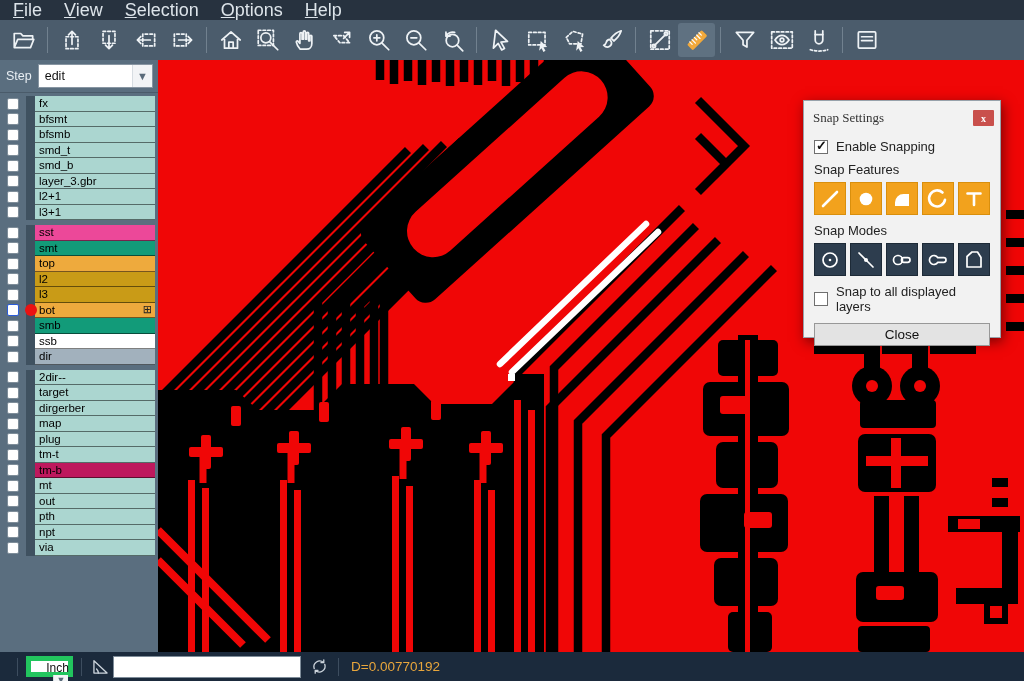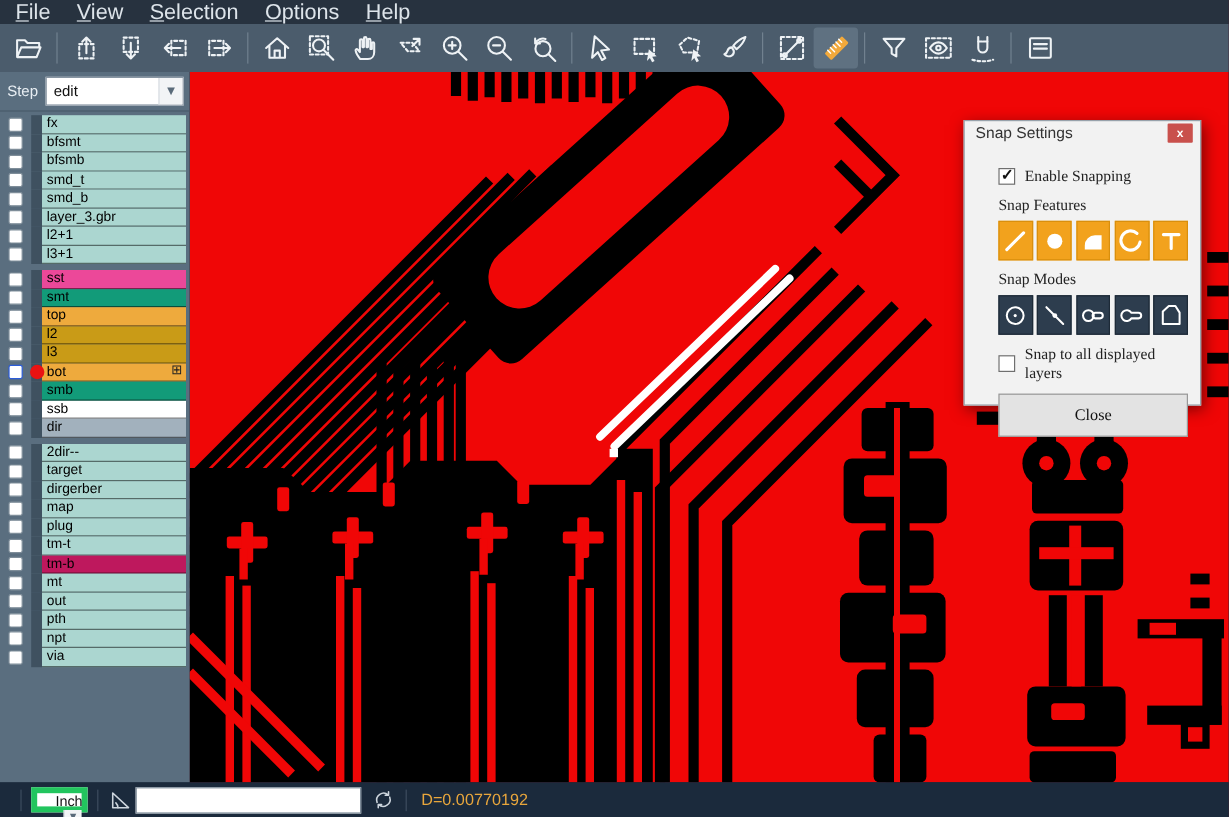--- a/index.html
+++ b/index.html
@@ -42,34 +42,34 @@
     padding:8px 0 0 8px; color:#fff; font-size:13.5px; line-height:1.55; }
 
   
   .canvas-wrap { position:absolute; left:158px; top:60px; width:866px; height:592px; z-index:1; }
   .canvas-wrap svg { display:block; }
 
   
   .dialog { position:absolute; left:803px; top:100px; width:198px; height:238px;
     background:#f2f2f2; border:1px solid #98a2ab; box-shadow:2px 4px 12px rgba(0,0,0,.5);
     z-index:10; color:#222; font-size:13px; }
-  .dlg-title { height:25px; display:flex; align-items:flex-start; padding:2px 6px 0 9px; }
+  .dlg-title { height:25px; display:flex; align-items:flex-end; padding:2px 6px 0 9px;font-family:Liberation Serif, serif; }
   .dlg-title-text { font-size:13px; color:#333; }
   .dlg-close { margin-left:auto; width:21px; height:16px; background:#c9504c; color:#fff;
     font-size:10px; font-weight:bold; display:flex; align-items:center; justify-content:center; border-radius:1px; }
-  .dlg-body { padding:5px 10px 0 28px;font-family:Liberation Serif, serif; }
+  .dlg-body { padding:5px 10px 0 10px; }
   .chk-row { display:flex; align-items:center; gap:8px; margin:8px 0 4px; }
   .chk { width:14px; height:14px; background:#fff; border:1px solid #6f6f6f; position:relative; flex:none; }
   .chk.on::after { content:"\2713"; position:absolute; top:-3px; left:1px; font-size:13px; font-weight:bold; color:#111; }
   .sec-label { margin:8px 0 5px; color:#222; }
   .btn-row { display:flex; gap:3.5px; }
   .feat-btn { width:33px; height:33px; background:#f2a21d; border:1px solid #d98f0d; display:flex; align-items:center; justify-content:center; }
   .mode-btn { width:33px; height:33px; background:#2d3d4e; border:1px solid #1d2a37; display:flex; align-items:center; justify-content:center; }
   .feat-btn svg, .mode-btn svg { width:24px; height:24px; stroke:#fff; fill:none; stroke-width:1.7; stroke-linecap:round; stroke-linejoin:round; }
-  .close-btn { margin-top:9px; width:100%; height:36px; background:#e3e3e3; border:1px solid #989898;
+  .close-btn { margin-top:9px; width:100%; height:23px; background:#e3e3e3; border:1px solid #989898;
     font-size:13.5px; color:#111; display:flex; align-items:center; justify-content:center; font-family:inherit; }
 
   
   .statusbar { position:absolute; left:0; top:652px; width:1024px; height:29px; background:#1b2a3c;
     display:flex; align-items:center; padding-left:9px; z-index:6; color:#cdd5dd; }
   .sb-sep { width:1px; height:18px; background:#3d4d5f; margin:0 8px; flex:none; }
   .unit-select { width:47px; height:21px; background:#fff; border:5px solid #22c55e; display:flex; align-items:center; font-size:12px; color:#111; padding-left:16px;flex-direction:column; }
   .unit-chev { margin-left:auto; width:15px; height:100%; display:flex; align-items:center; justify-content:center; font-size:9px; color:#5a6b7a; border-left:1px solid #d7dde2; background:#f2f4f6; }
   .sb-ic { width:21px; height:21px; stroke:#cdd5dd; fill:none; stroke-width:1.5; stroke-linecap:round; stroke-linejoin:round; }
   .sb-input { width:188px; height:22px; background:#fff; border:1px solid #7e8c99; margin:0 8px 0 2px; font-size:12px; padding:0 4px; color:#111; }

